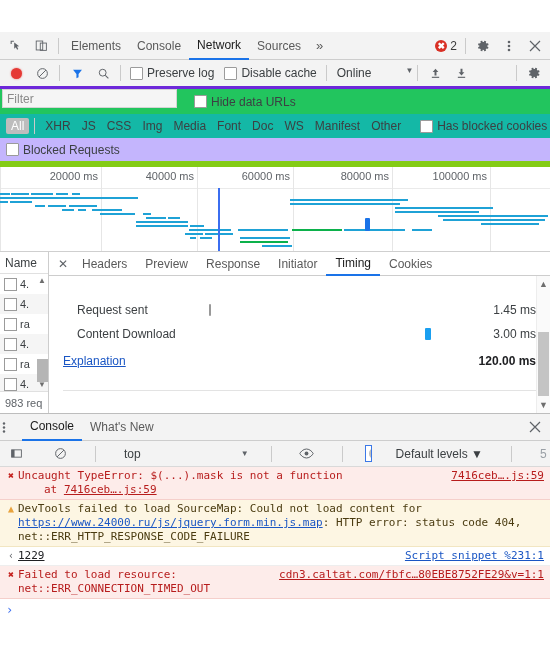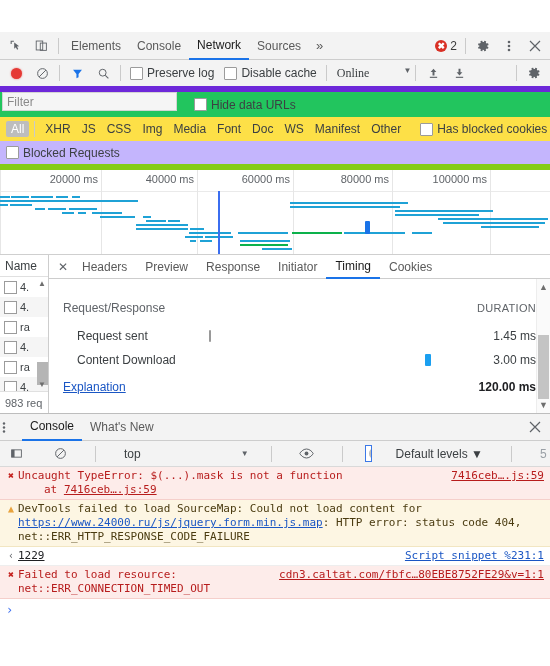--- a/index.html
+++ b/index.html
@@ -94,21 +94,21 @@
     display: inline-block;
   }
 
   
   .net-toolbar {
     height: 26px;
     min-height: 26px;
     display: flex;
     align-items: center;
     background: #f3f3f3;
-    border-bottom: 6px solid #6d28d9;
+    border-bottom: 3px solid #6d28d9;
     padding: 0 3px;
   }
   .rec-dot {
     width: 11px; height: 11px;
     border-radius: 50%;
     background: #e53935;
     box-shadow: 0 0 2px rgba(229,57,53,.7);
   }
   .cb-wrap {
     display: flex;
@@ -127,21 +127,20 @@
     background: #fff;
     display: inline-block;
     flex-shrink: 0;
   }
   .throttle {
     display: flex;
     font-size: 12px;
     color: #3c4043;
     cursor: pointer;
     padding-left: 6px;
-    font-family: Liberation Serif, serif;
   }
   .throttle .caret {
     margin-left: 34px;
     font-size: 8px;
     color: #5f6368;
   }
 
   
   .filter-bar {
     height: 25px;
@@ -163,21 +162,21 @@
     border-radius: 0;
   }
   .filter-input::placeholder { color: #8a8a8a; }
 
   
   .type-bar {
     height: 24px;
     min-height: 24px;
     display: flex;
     align-items: center;
-    background: #fde047;
+    background: #14b8a6;
     padding: 0 6px;
     gap: 1px;
   }
   .type-pill {
     font-size: 12px;
     color: #3c4043;
     padding: 1px 5px;
     cursor: pointer;
     border-radius: 2px;
     white-space: nowrap;
@@ -880,24 +879,20 @@
         <span class="dt-close">✕</span>
         <span class="dt-tab">Headers</span>
         <span class="dt-tab">Preview</span>
         <span class="dt-tab">Response</span>
         <span class="dt-tab">Initiator</span>
         <span class="dt-tab active">Timing</span>
         <span class="dt-tab">Cookies</span>
       </div>
       <div class="timing-body">
         <div class="timing-inner">
-          <div class="tm-section">
-            <span class="lbl">Request/Response</span>
-            <span class="dur">DURATION</span>
-          </div>
           <div id="tm-rows">
               <div class="tm-row">
                 <span class="name">Request sent</span>
                 <span class="barzone">
                   <span class="bar sent" style="left: 0.5%; width: 0.8%;"></span>
                 </span>
                 <span class="val">1.45 ms</span>
               </div>
               <div class="tm-row">
                 <span class="name">Content Download</span>

